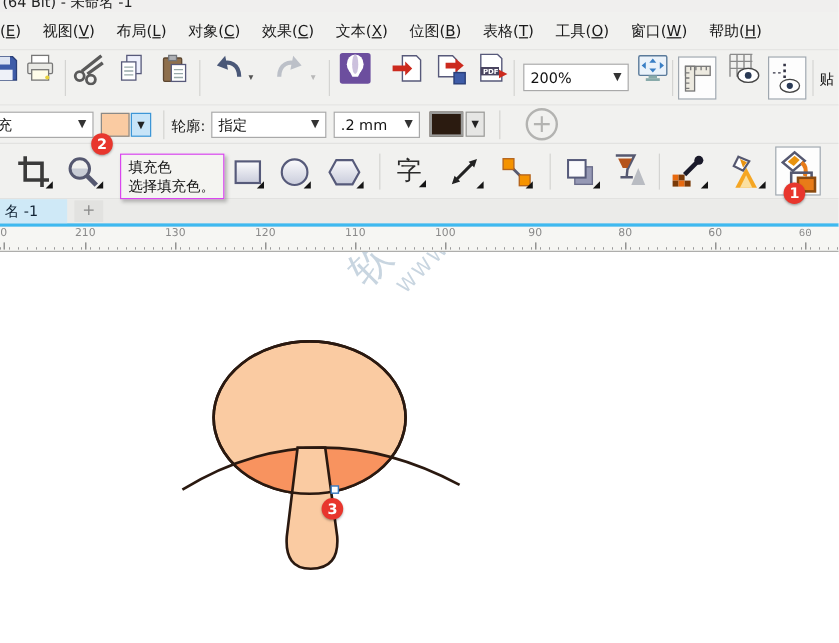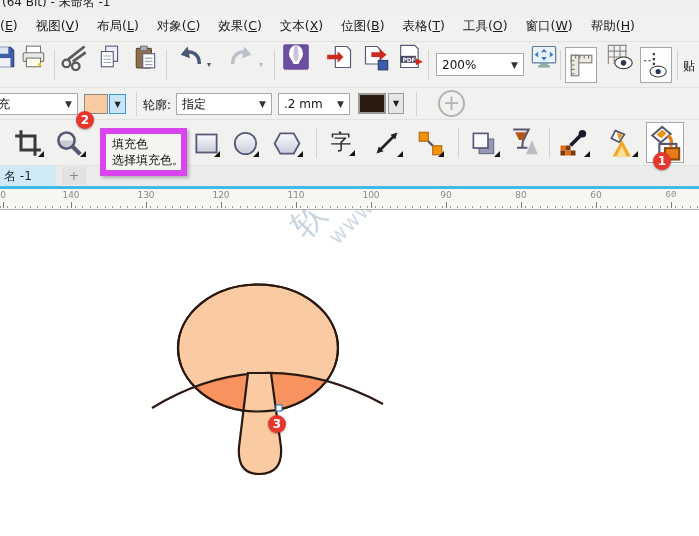--- a/index.html
+++ b/index.html
@@ -32,21 +32,21 @@
   .combo .caret { margin-left:auto; font-size:9px; color:#333; }
   .swatch { position:absolute; border:1px solid #8A8A88; }
   .label { position:absolute; font-size:12px; color:#111; }
 
   
   .badge { position:absolute; width:18px; height:18px; border-radius:50%; background:#E8362D; color:#fff;
       font-size:12px; font-weight:bold; display:flex; align-items:center; justify-content:center;
       box-shadow:0 1px 2px rgba(0,0,0,.35); z-index:60; }
 
   
-  #tooltip { position:absolute; left:100px; top:8px; width:87px; background:#F4F4F1; border:6px solid #d946ef;
+  #tooltip { position:absolute; left:100px; top:8px; width:87px; background:#F4F4F1; border:1px solid #d946ef;
       box-shadow:2px 2px 3px rgba(0,0,0,.25); padding:2px 6px; z-index:40; }
   #tooltip div { font-size:12px; color:#111; line-height:16px; white-space:nowrap; }
 
   
   #tabbar { position:relative; height:20px; background:#EBEBE9; }
   #doc-tab { position:absolute; left:0; top:0; width:56px; height:20px; background:#CFE9F7; font-size:12px; color:#123;
       padding:2px 4px; white-space:nowrap; overflow:hidden; }
   #new-tab { position:absolute; left:62px; top:1px; width:24px; height:18px; background:#E2E2E0; color:#8a8a8a;
       font-size:13px; text-align:center; line-height:17px; }
   #blueline { height:3px; background:#3FB9EF; }
@@ -359,21 +359,21 @@
 
   <div id="tabbar">
     <div id="doc-tab">名 -1</div>
     <div id="new-tab">+</div>
   </div>
   <div id="blueline"></div>
 
   <div id="ruler">
       <span class="rnum" style="left: 3px;">0</span>
       <div class="rtick" style="left: 3px;"></div>
-      <span class="rnum" style="left: 71px;">140</span>
+      <span class="rnum" style="left: 71px;">210</span>
       <div class="rtick" style="left: 71px;"></div>
       <span class="rnum" style="left: 146px;">130</span>
       <div class="rtick" style="left: 146px;"></div>
       <span class="rnum" style="left: 221px; text-align: center;">120</span>
       <div class="rtick" style="left: 221px;"></div>
       <span class="rnum" style="left: 296px;">110</span>
       <div class="rtick" style="left: 296px;"></div>
       <span class="rnum" style="left: 371px;">100</span>
       <div class="rtick" style="left: 371px;"></div>
       <span class="rnum" style="left: 446px;">90</span>

